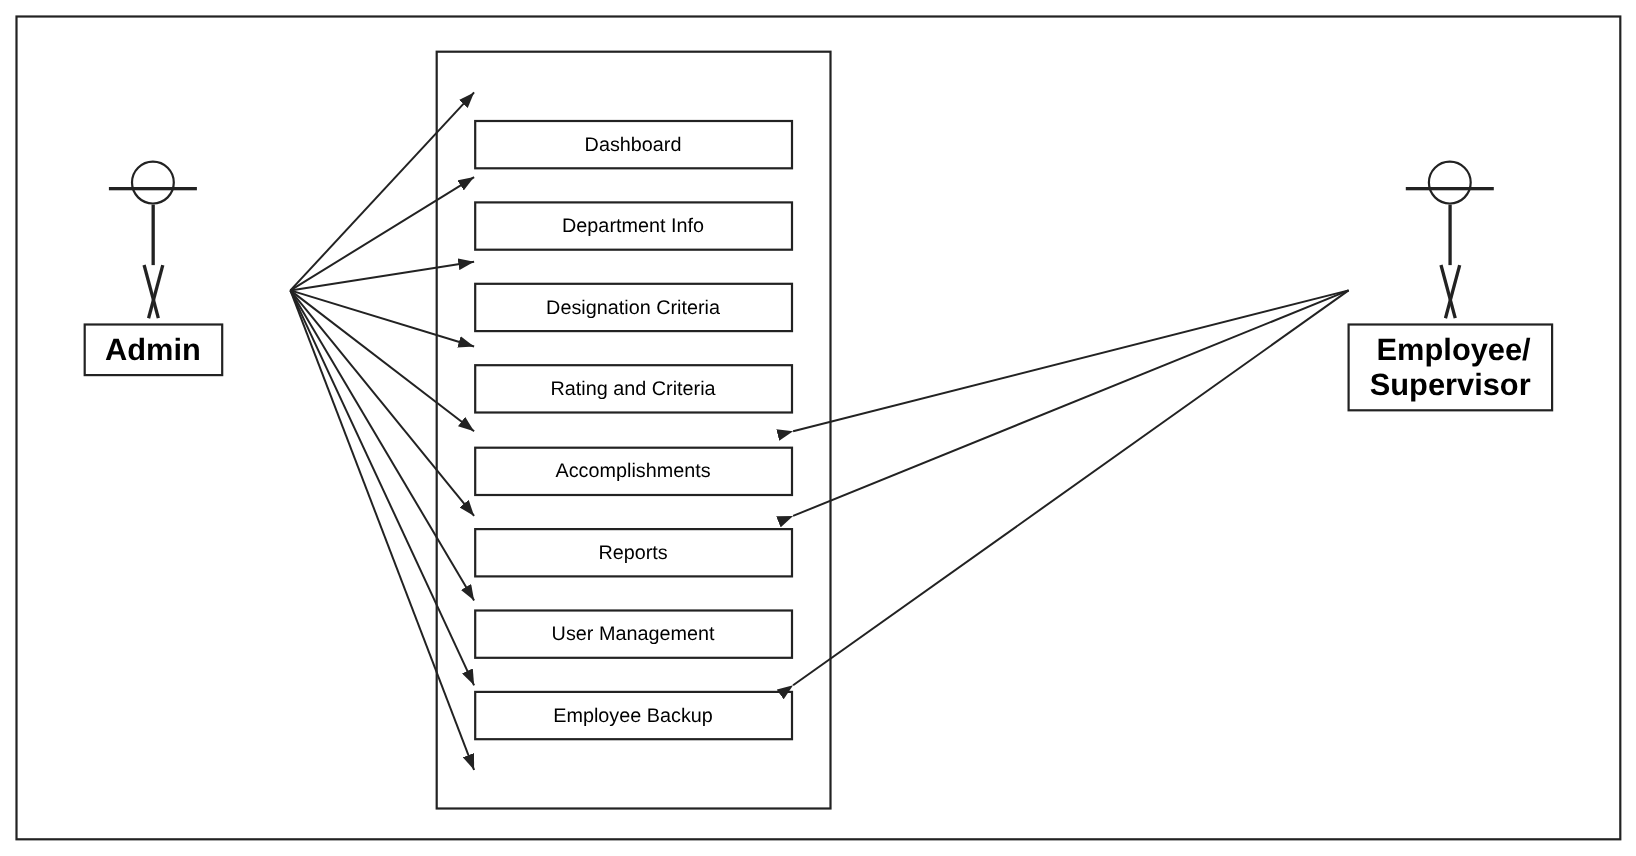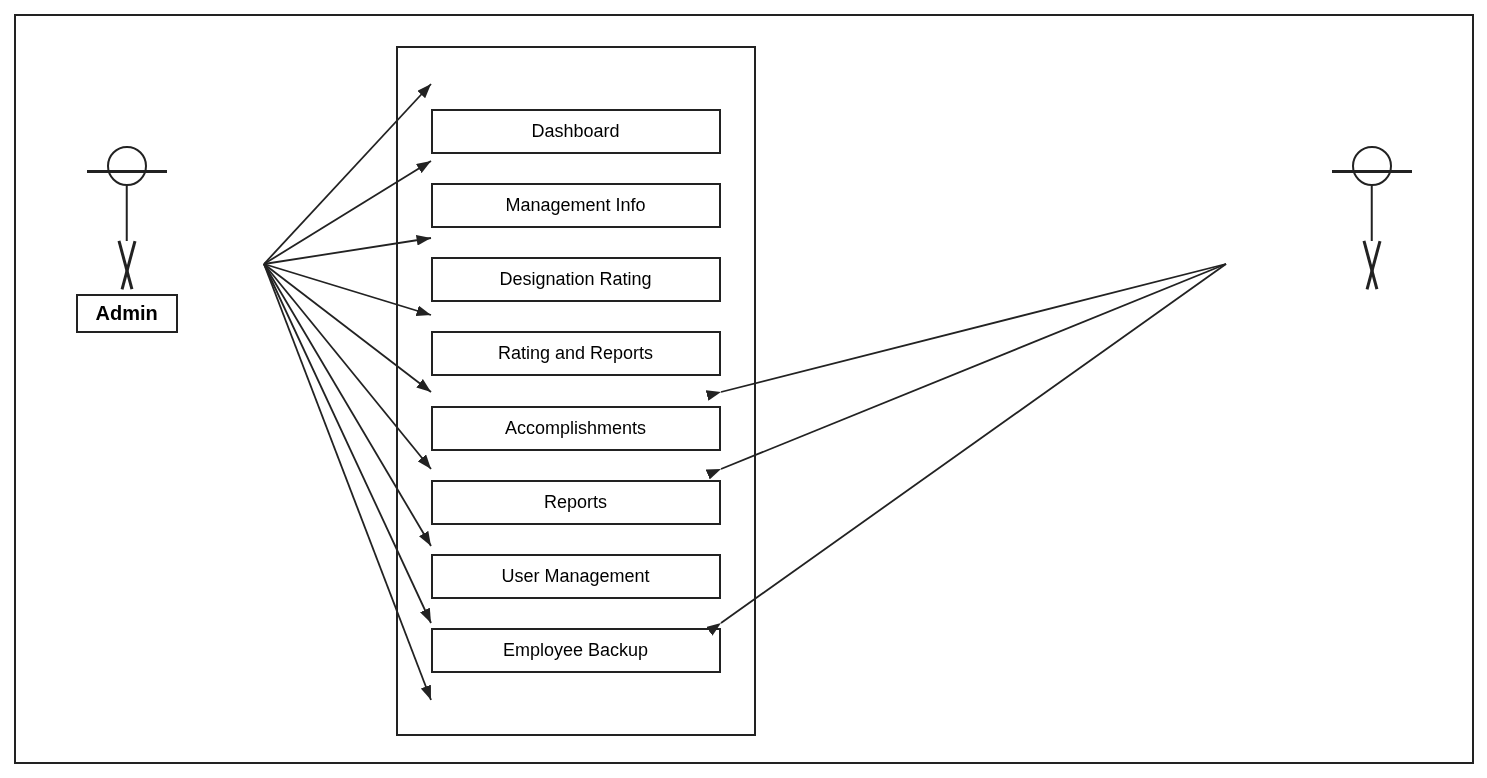--- a/index.html
+++ b/index.html
@@ -58,21 +58,21 @@
     .stick-leg-right {
       width: 2.5px;
       height: 50px;
       background: #222;
       transform: rotate(15deg);
       transform-origin: top center;
     }
     .actor-label {
       border: 2.5px solid #222;
       padding: 6px 18px;
-      font-size: 20px;
+      font-size: 28px;
       font-weight: bold;
       margin-top: 8px;
       background: #fff;
       text-align: right;
     }
     
     .system-box {
       position: absolute;
       left: 380px;
       top: 30px;
@@ -138,35 +138,37 @@
     <div class="stick-body">
       <div style="position:relative; width:80px; height:100px;">
         <div class="stick-torso" style="position:absolute; left:50%; transform:translateX(-50%); top:0;"></div>
         <div class="stick-arms" style="position:absolute; top:22px; left:0;"></div>
         <div style="position:absolute; top:55px; left:50%; transform:translateX(-50%); display:flex; gap:14px;">
           <div class="stick-leg-left"></div>
           <div class="stick-leg-right"></div>
         </div>
       </div>
     </div>
+    <div class="actor-label" style="white-space:pre-line;">Employee/
+Supervisor</div>
   </div>
 
   <div class="system-box">
     <div class="use-case-list">
       <div class="use-case-item">
         <span>Dashboard</span>
       </div>
       <div class="use-case-item">
-        <span>Management Info</span>
-      </div>
-      <div class="use-case-item">
-        <span>Designation Rating</span>
-      </div>
-      <div class="use-case-item">
-        <span>Rating and Reports</span>
+        <span>Department Info</span>
+      </div>
+      <div class="use-case-item">
+        <span>Designation Criteria</span>
+      </div>
+      <div class="use-case-item">
+        <span>Rating and Criteria</span>
       </div>
       <div class="use-case-item">
         <span>Accomplishments</span>
       </div>
       <div class="use-case-item">
         <span>Reports</span>
       </div>
       <div class="use-case-item">
         <span>User Management</span>
       </div>

